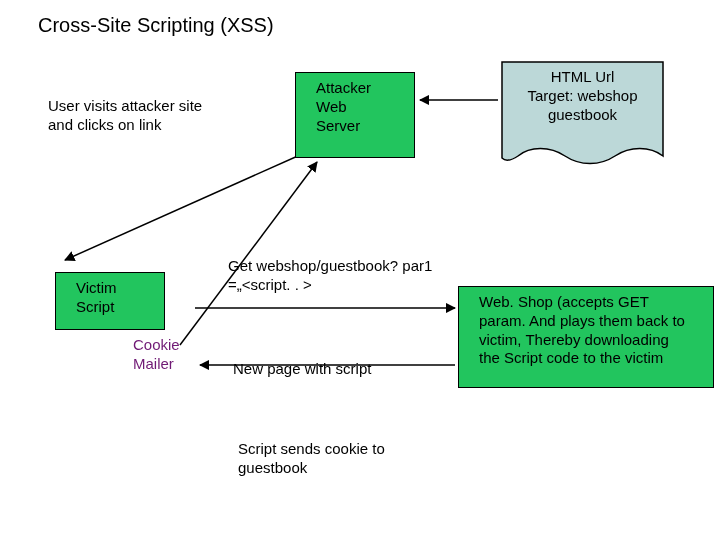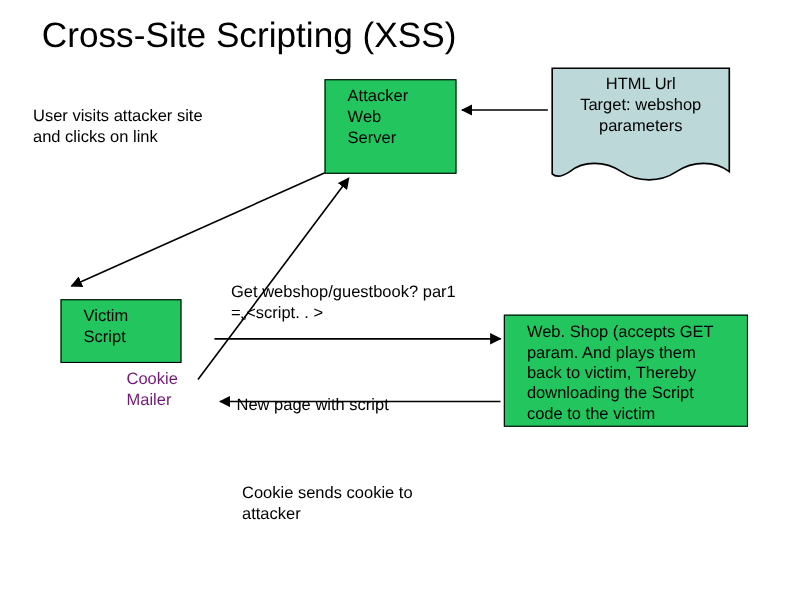--- a/index.html
+++ b/index.html
@@ -11,35 +11,36 @@
     font-family: Arial, Helvetica, sans-serif;
     font-size: 15px;
     color: #000;
     position: relative;
     overflow: hidden;
   }
   .title {
     position: absolute;
     left: 38px;
     top: 14px;
-    font-size: 32px;
+    font-size: 20px;
     font-weight: 400;
   }
   .node {
     position: absolute;
     background: #22c55e;
     border: 1.5px solid #000;
     padding: 6px 20px;
     box-sizing: border-box;
     line-height: 1.25;
   }
   .label {
     position: absolute;
     line-height: 1.25;
     background: transparent;
+    margin-left: 18px;
   }
   .red {
     color: #701a75;
   }
   
   .doc {
     position: absolute;
     width: 165px;
     height: 108px;
   }
@@ -99,31 +100,31 @@
   <svg width="165" height="130" viewBox="0 0 165 130">
     <path d="M2 2 H163 V96
              C 150 86, 130 86, 115 96
              C 100 106, 80 106, 65 96
              C 50 86, 30 86, 18 96
              C 12 100, 6 102, 2 98 Z" fill="#bcd8d8" stroke="#000" stroke-width="1.5"></path>
   </svg>
   <div class="doc-text">
     <div>HTML Url</div>
     <div>Target: webshop</div>
-    <div>parameters</div>
+    <div>guestbook</div>
   </div>
 </div>
 
 <div class="node" style="left:55px; top:272px; width:110px; height:58px;">
   <div>Victim Script</div>
 </div>
 
 <div class="label red" style="left:115px; top:336px; width:70px;">Cookie Mailer</div>
 
 <div class="label" style="left:210px; top:257px; width:230px;">Get webshop/guestbook? par1 =„&lt;script. . &gt;</div>
 
 <div class="label" style="left:215px; top:360px; width:150px;">New page with script</div>
 
-<div class="label" style="left:220px; top:440px; width:190px;">Cookie sends cookie to attacker</div>
+<div class="label" style="left:220px; top:440px; width:190px;">Script sends cookie to guestbook</div>
 
-<div class="node" style="left:458px; top:286px; width:222px; height:102px;">
+<div class="node" style="left:458px; top:286px; width:256px; height:102px;">
   <div>Web. Shop (accepts GET param. And plays them back to victim, Thereby downloading the Script code to the victim</div>
 </div>
 
 </body></html>

